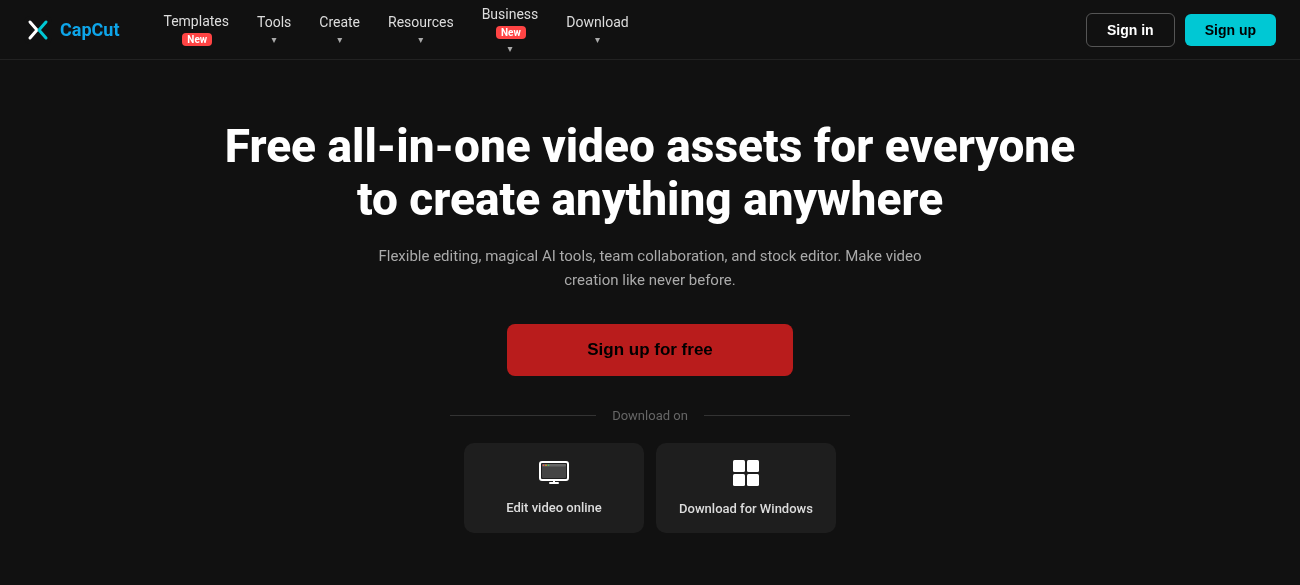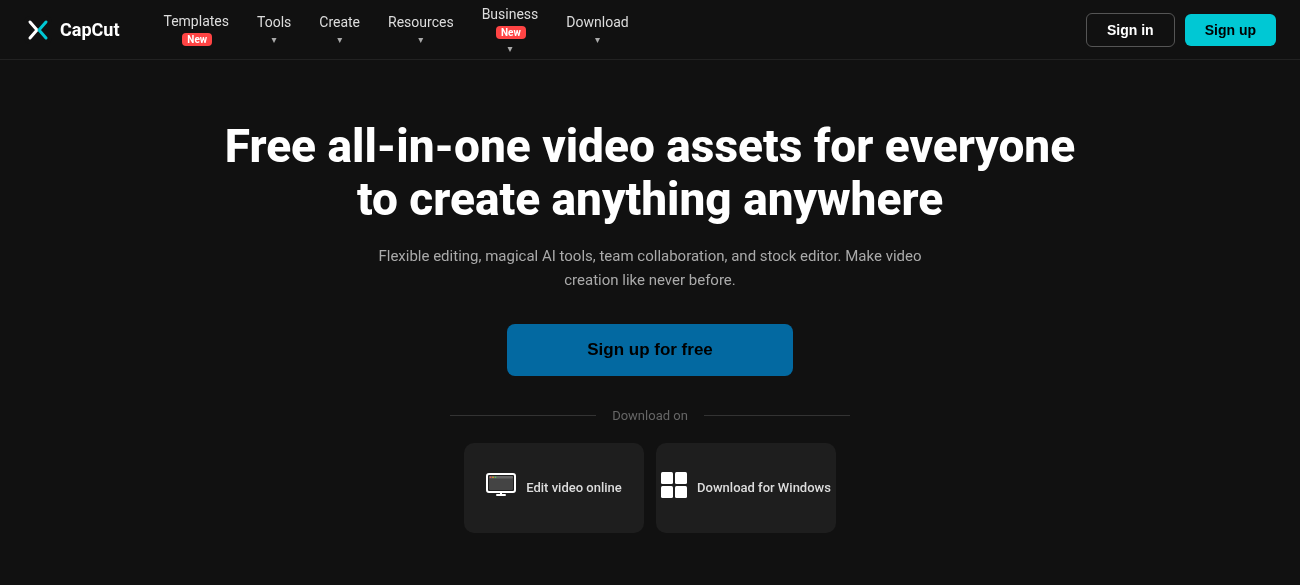--- a/index.html
+++ b/index.html
@@ -36,21 +36,21 @@
     }
 
     .logo-icon {
       width: 28px;
       height: 28px;
     }
 
     .logo-text {
       font-size: 18px;
       font-weight: 700;
-      color: #ffffff;
+      color: #0ea5e9;
     }
 
     .nav-links {
       display: flex;
       align-items: center;
       gap: 4px;
       flex: 1;
     }
 
     .nav-item {
@@ -130,21 +130,21 @@
     .hero-subtitle {
       font-size: 15px;
       color: #aaaaaa;
       max-width: 600px;
       line-height: 1.6;
       margin-bottom: 32px;
     }
 
     .btn-hero {
       padding: 16px 80px;
-      background: #0369a1;
+      background: #b91c1c;
       color: #000000;
       border: none;
       border-radius: 8px;
       font-size: 17px;
       font-weight: 700;
       cursor: pointer;
       margin-bottom: 32px;
     }
 
     .available-on {
@@ -165,21 +165,21 @@
       background-color: #333333;
     }
 
     .platform-cards {
       display: flex;
       gap: 12px;
     }
 
     .platform-card {
       display: flex;
-      flex-direction: row;
+      flex-direction: column;
       align-items: center;
       justify-content: center;
       gap: 10px;
       width: 180px;
       height: 90px;
       background-color: #1e1e1e;
       border-radius: 10px;
       cursor: pointer;
       transition: background 0.2s;
     }

